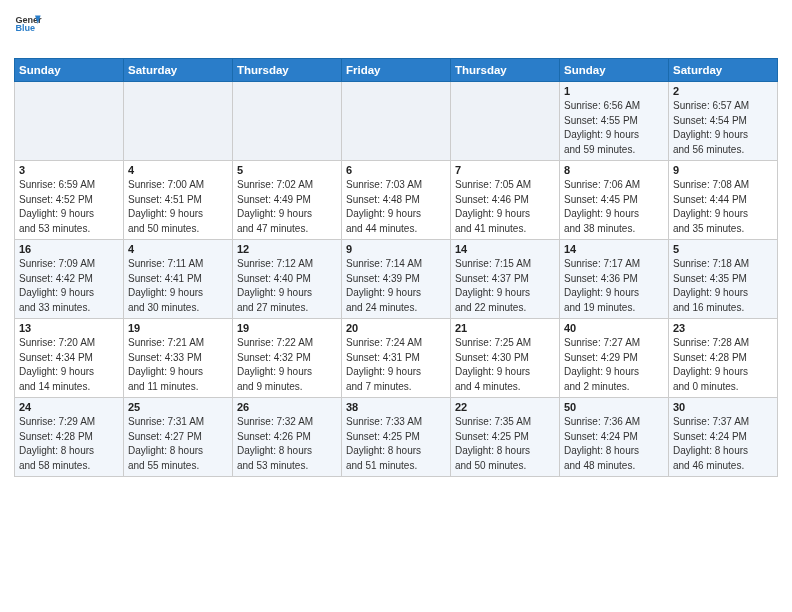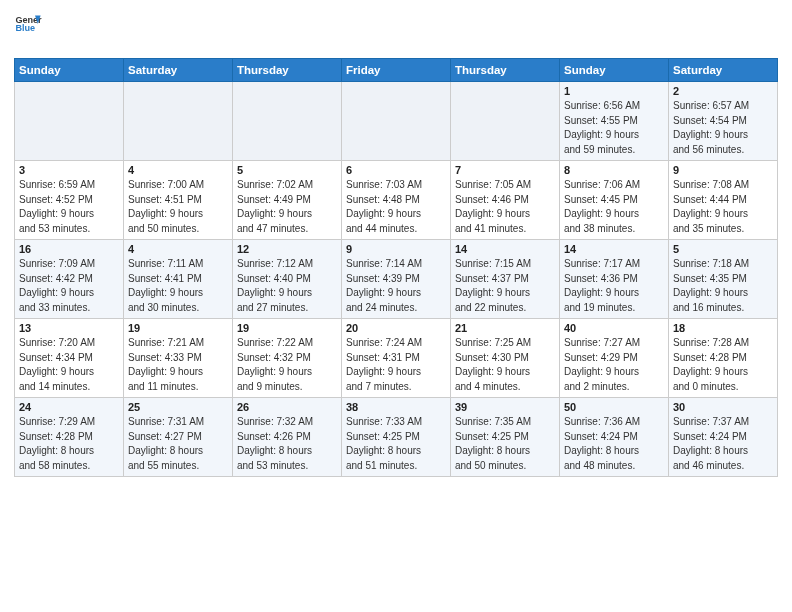--- a/index.html
+++ b/index.html
@@ -213,21 +213,21 @@
           </td>
           <td>
             <span class="day-num">21</span>
             <div class="day-info">Sunrise: 7:25 AM<br>Sunset: 4:30 PM<br>Daylight: 9 hours<br>and 4 minutes.</div>
           </td>
           <td>
             <span class="day-num">40</span>
             <div class="day-info">Sunrise: 7:27 AM<br>Sunset: 4:29 PM<br>Daylight: 9 hours<br>and 2 minutes.</div>
           </td>
           <td>
-            <span class="day-num">18</span>
+            <span class="day-num">23</span>
             <div class="day-info">Sunrise: 7:28 AM<br>Sunset: 4:28 PM<br>Daylight: 9 hours<br>and 0 minutes.</div>
           </td>
         </tr>
         <tr>
           <td>
             <span class="day-num">24</span>
             <div class="day-info">Sunrise: 7:29 AM<br>Sunset: 4:28 PM<br>Daylight: 8 hours<br>and 58 minutes.</div>
           </td>
           <td>
             <span class="day-num">25</span>
@@ -235,21 +235,21 @@
           </td>
           <td>
             <span class="day-num">26</span>
             <div class="day-info">Sunrise: 7:32 AM<br>Sunset: 4:26 PM<br>Daylight: 8 hours<br>and 53 minutes.</div>
           </td>
           <td>
             <span class="day-num">38</span>
             <div class="day-info">Sunrise: 7:33 AM<br>Sunset: 4:25 PM<br>Daylight: 8 hours<br>and 51 minutes.</div>
           </td>
           <td>
-            <span class="day-num">39</span>
+            <span class="day-num">22</span>
             <div class="day-info">Sunrise: 7:35 AM<br>Sunset: 4:25 PM<br>Daylight: 8 hours<br>and 50 minutes.</div>
           </td>
           <td>
             <span class="day-num">50</span>
             <div class="day-info">Sunrise: 7:36 AM<br>Sunset: 4:24 PM<br>Daylight: 8 hours<br>and 48 minutes.</div>
           </td>
           <td>
             <span class="day-num">30</span>
             <div class="day-info">Sunrise: 7:37 AM<br>Sunset: 4:24 PM<br>Daylight: 8 hours<br>and 46 minutes.</div>
           </td>

